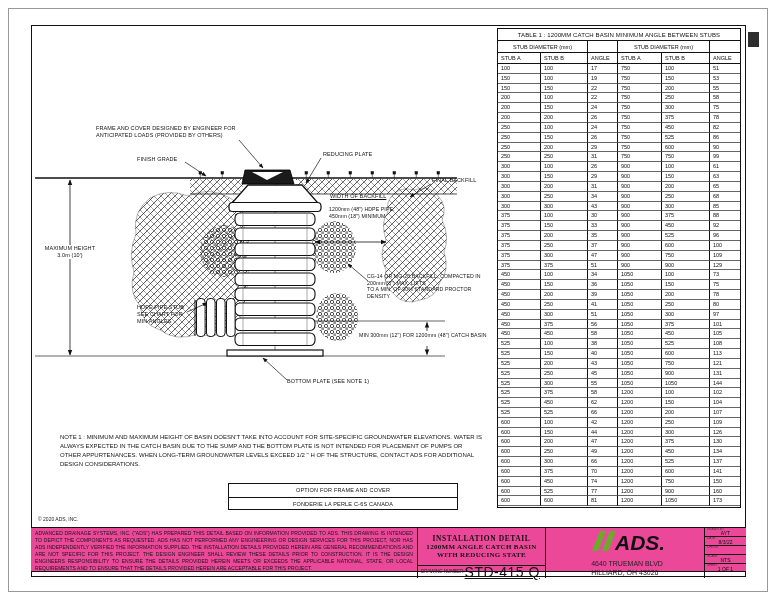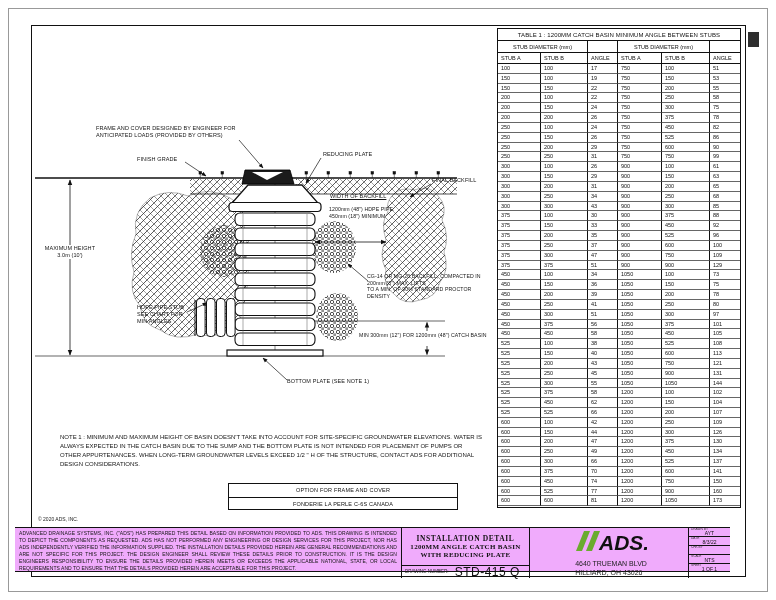--- a/index.html
+++ b/index.html
@@ -30,29 +30,29 @@
   .tbl-grp > div { display:flex; align-items:center; justify-content:center; font-size:5.5px; border-right:1px solid #111; }
   .tbl-grp > div:last-child { border-right:none; }
   .tbl-hdr { height:11px; border-bottom:1px solid #111; }
   .tbl-hdr > div { display:flex; align-items:center; padding-left:3px; font-size:5.5px; border-right:1px solid #111; }
   .tbl-hdr > div:last-child { border-right:none; }
   .tbl-body { grid-auto-rows:9.84px; }
   .tbl-body .tcell { font-size:5.5px; line-height:8.6px; padding-left:3px; border-right:1px solid #111; border-bottom:1px solid #666; overflow:hidden; }
   .tbl-body .tcell.c5 { border-right:none; }
 
   
-  .tblock { position:absolute; left:15px; top:527px; width:715px; height:45px; border-top:1.5px solid #111; border-bottom:1.5px solid #111; display:grid; grid-template-columns:386px 129px 158px 42px; background:#f0abfc; }
+  .tblock { position:absolute; left:31px; top:527px; width:715px; height:45px; border-top:1.5px solid #111; border-bottom:1.5px solid #111; display:grid; grid-template-columns:386px 129px 158px 42px; background:#ec4899; }
   .disc-cell { padding:2px 4px 1px 4px; font-size:5px; line-height:6.9px; text-align:justify; letter-spacing:.05px; color:#161616; overflow:hidden; }
   .title-cell { border-left:1.5px solid #111; border-right:1.5px solid #111; display:flex; flex-direction:column; }
   .title-main { flex:1; display:flex; flex-direction:column; align-items:center; justify-content:center; font-family:"Liberation Serif", serif; font-weight:bold; }
   .title-main .t1 { font-size:7.5px; letter-spacing:.6px; }
   .title-main .t2, .title-main .t3 { font-size:7px; letter-spacing:.3px; }
   .dn-row { height:13px; border-top:1px solid #111; display:flex; align-items:center; padding:0 3px; }
   .dn-label { font-size:4.5px; color:#222; }
-  .dn-value { flex:1; text-align:center; font-size:12px; letter-spacing:.5px; }
+  .dn-value { flex:1; font-size:14px; letter-spacing:.5px;text-decoration:underline; }
   .brand-cell { display:flex; align-items:center; padding-left:4px; gap:5px;flex-direction:column; }
   .addr { font-size:7px; line-height:1.35; color:#222; }
   .info-cell { border-left:1.5px solid #111; display:flex; flex-direction:column; }
   .info-row { height:9px; border-bottom:1px solid #111; overflow:hidden; padding:0 2px; }
   .info-row:last-child { border-bottom:none; }
   .info-row .ilabel { display:block; font-size:3.2px; color:#333; line-height:3.4px; }
   .info-row .ivalue { display:block; font-size:5px; text-align:center; line-height:5px; }
 </style>
 </head>
 <body>
@@ -479,21 +479,21 @@
         <div class="tcell c5">173</div>
       </div>
   </div>
 
   <div class="tblock">
     <div class="disc-cell">ADVANCED DRAINAGE SYSTEMS, INC. ("ADS") HAS PREPARED THIS DETAIL BASED ON INFORMATION PROVIDED TO ADS.  THIS DRAWING IS INTENDED TO DEPICT THE COMPONENTS AS REQUESTED.  ADS HAS NOT PERFORMED ANY ENGINEERING OR DESIGN SERVICES FOR THIS PROJECT, NOR HAS ADS INDEPENDENTLY VERIFIED THE INFORMATION SUPPLIED.  THE INSTALLATION DETAILS PROVIDED HEREIN ARE GENERAL RECOMMENDATIONS AND ARE NOT SPECIFIC FOR THIS PROJECT.  THE DESIGN ENGINEER SHALL REVIEW THESE DETAILS PRIOR TO CONSTRUCTION.  IT IS THE DESIGN ENGINEERS RESPONSIBILITY TO ENSURE THE DETAILS PROVIDED HEREIN MEETS OR EXCEEDS THE APPLICABLE NATIONAL, STATE, OR LOCAL REQUIREMENTS AND TO ENSURE THAT THE DETAILS PROVIDED HEREIN ARE ACCEPTABLE FOR THIS PROJECT.</div>
     <div class="title-cell">
       <div class="title-main">
         <div class="t1">INSTALLATION DETAIL</div>
         <div class="t2">1200MM ANGLE CATCH BASIN</div>
-        <div class="t3">WITH REDUCING PLATE</div>
+        <div class="t3">WITH REDUCING STATE</div>
       </div>
       <div class="dn-row">
         <span class="dn-label">DRAWING NUMBER:</span>
         <span class="dn-value">STD-415 Q</span>
       </div>
     </div>
     <div class="brand-cell">
       <svg width="72" height="26" viewBox="0 0 72 26">
         <polygon points="1,23 9,3 15,3 7,23" fill="var(--ads-green,#6aab2e)"></polygon>
         <polygon points="11,23 19,3 25,3 17,23" fill="var(--ads-green,#6aab2e)"></polygon>

